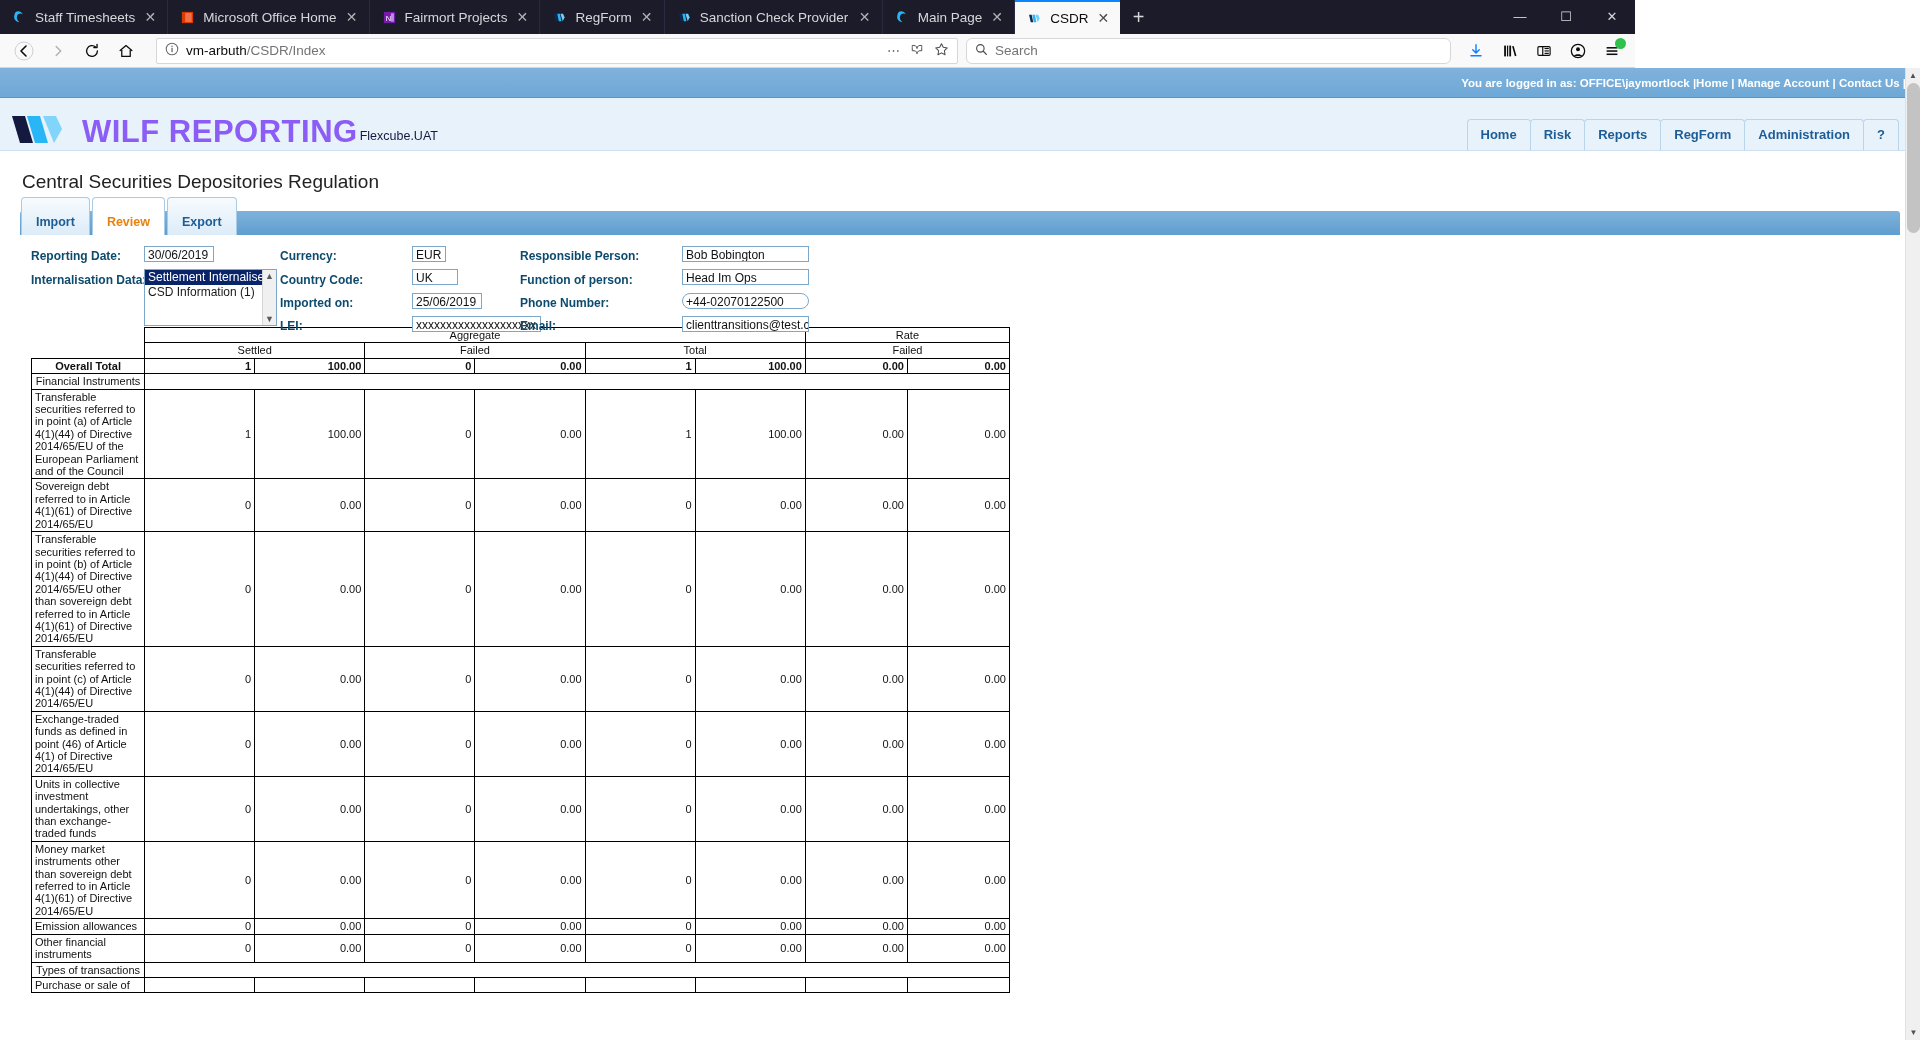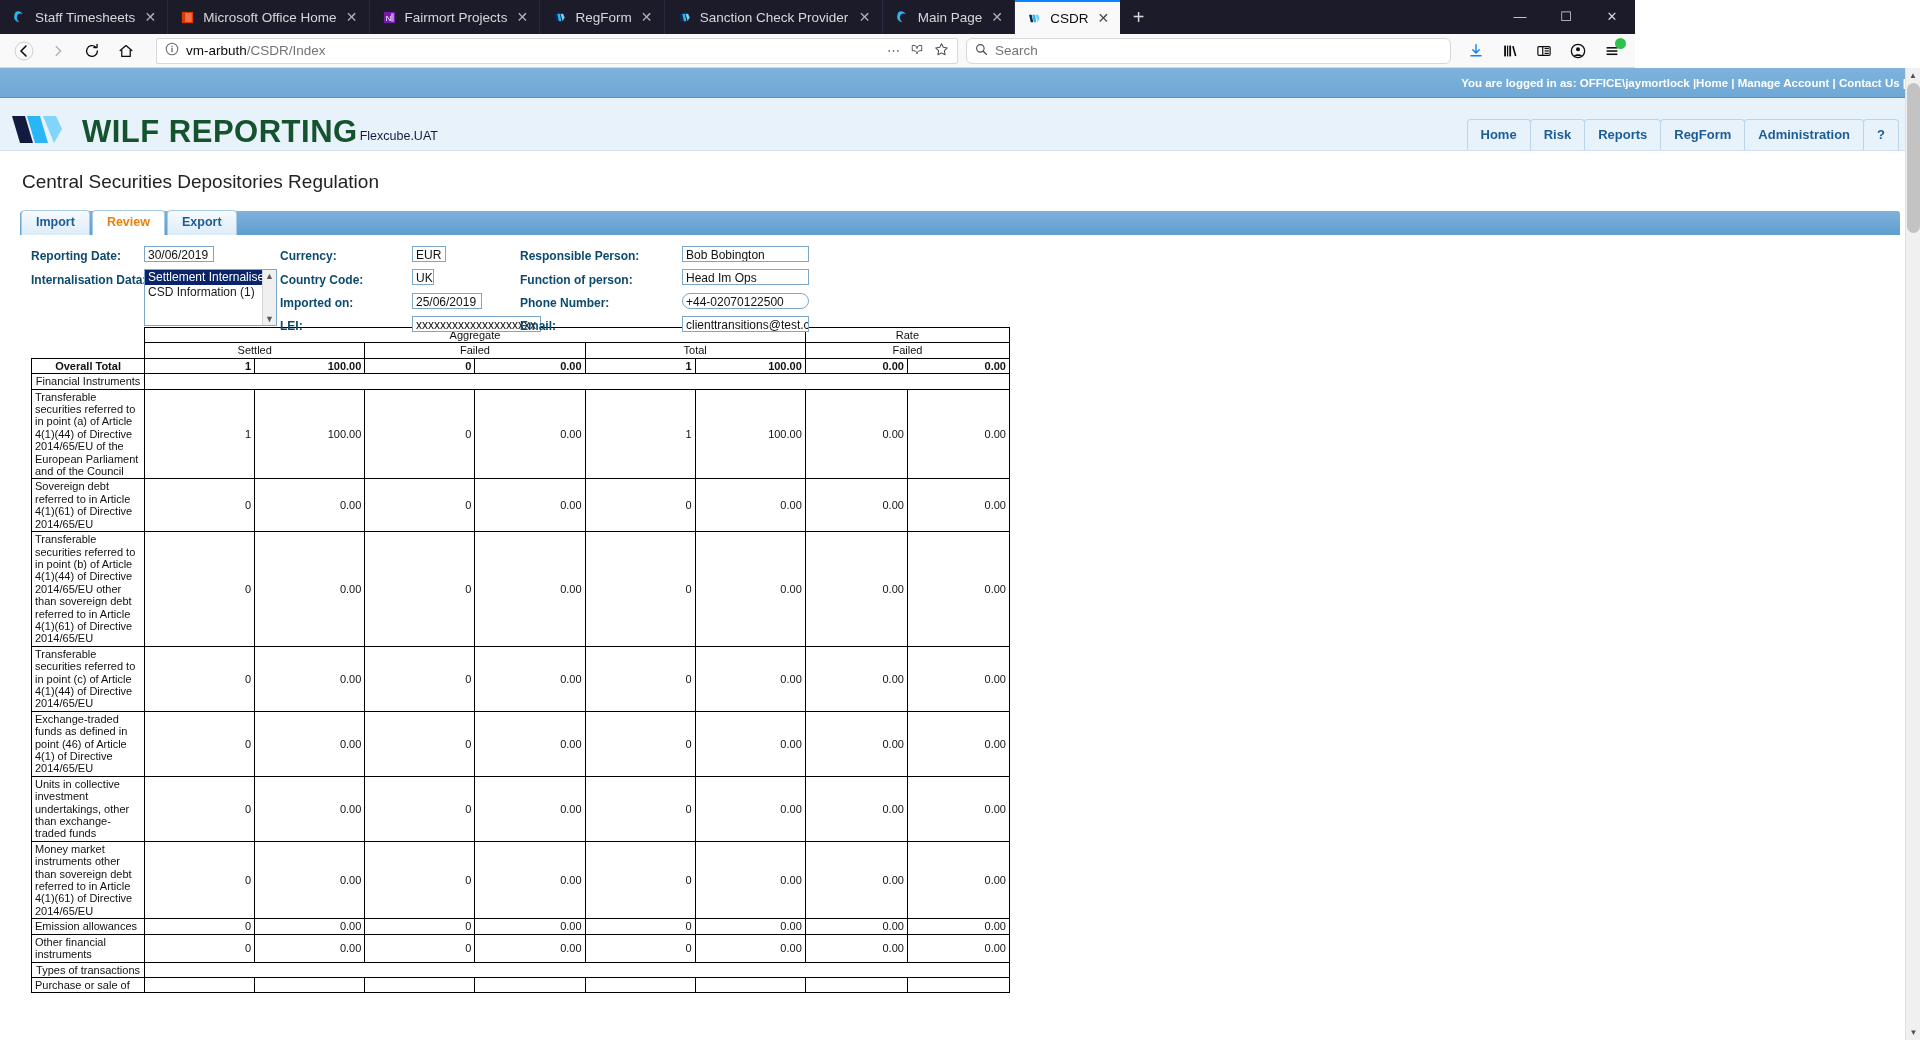--- a/index.html
+++ b/index.html
@@ -80,21 +80,21 @@
   .loginbar a { color:#fff; text-decoration:none; }
 
   .brandbar {
     height:53px; background:#e8f2fb; display:flex; align-items:flex-end;
     position:relative; border-bottom:1px solid #cfe0f0;
   }
   .logo { display:flex; align-items:flex-end; padding-left:10px; padding-bottom:4px;}
   .logomark { width:62px; height:33px; margin-right:10px; }
   .brandtext {
     font-size:31px; font-weight:bold; letter-spacing:.5px;
-    color:#14532d; line-height:.95;
+    color:#8b5cf6; line-height:.95;
   }
   .envtext { font-size:12.5px; color:#14193f; margin-left:2px; padding-bottom:3px;}
   .topnav { margin-left:auto; display:flex; align-items:flex-end; padding-right:22px; height:100%; }
   .navitem {
     font-size:13px; font-weight:bold; color:#1d5c96;
     background:#e8f2fb; border:1px solid #b9d5ec; border-bottom:none;
     border-radius:4px 4px 0 0; padding:7px 13px 8px; margin-right:-1px;
     white-space:nowrap;
   }
 
@@ -102,21 +102,21 @@
 
   .tabheader {
     margin:18px 20px 0 20px; height:24px;
     background:linear-gradient(180deg,#7fb2dc 0%,#5f9ece 100%);
     display:flex; align-items:flex-end; padding-left:1px;
     border-radius:3px 3px 0 0;
   }
   .ptab {
     background:linear-gradient(180deg,#f7fbfe 0%,#dcecf8 100%);
     border:1px solid #a8cbe6; border-bottom:none;
-    border-radius:4px 4px 0 0; padding:5px 14px 5px;
+    border-radius:4px 4px 0 0; padding:18px 14px 5px;
     font-size:12.5px; font-weight:bold; color:#1d5c96;
     margin-right:2px; line-height:1.1;margin-top:25px;
   }
   .ptab.selected { background:#ffffff; color:#e8820c; }
 
   .formarea { padding:10px 0 0 0; position:relative; height:92px; }
   .frow { position:absolute; font-size:12px; }
   .flabel { font-weight:bold; color:#0c4a6e; text-align:left; }
   .finput {
     border:1px solid #7da7c9; background:#fff; color:#111;
@@ -406,21 +406,21 @@
       <span class="flabel">Currency:</span>
     </div>
     <div class="frow" style="left:412px; top:11px;">
       <span class="finput" style="width:34px;">EUR</span>
     </div>
 
     <div class="frow" style="left:280px; top:38px; width:120px;">
       <span class="flabel">Country Code:</span>
     </div>
     <div class="frow" style="left:412px; top:34px;">
-      <span class="finput" style="width:22px;">UK</span>
+      <span class="finput" style="width:46px;">UK</span>
     </div>
 
     <div class="frow" style="left:280px; top:61px; width:120px;">
       <span class="flabel">Imported on:</span>
     </div>
     <div class="frow" style="left:412px; top:58px;">
       <span class="finput" style="width:70px;">25/06/2019</span>
     </div>
 
     <div class="frow" style="left:280px; top:84px; width:120px;">

